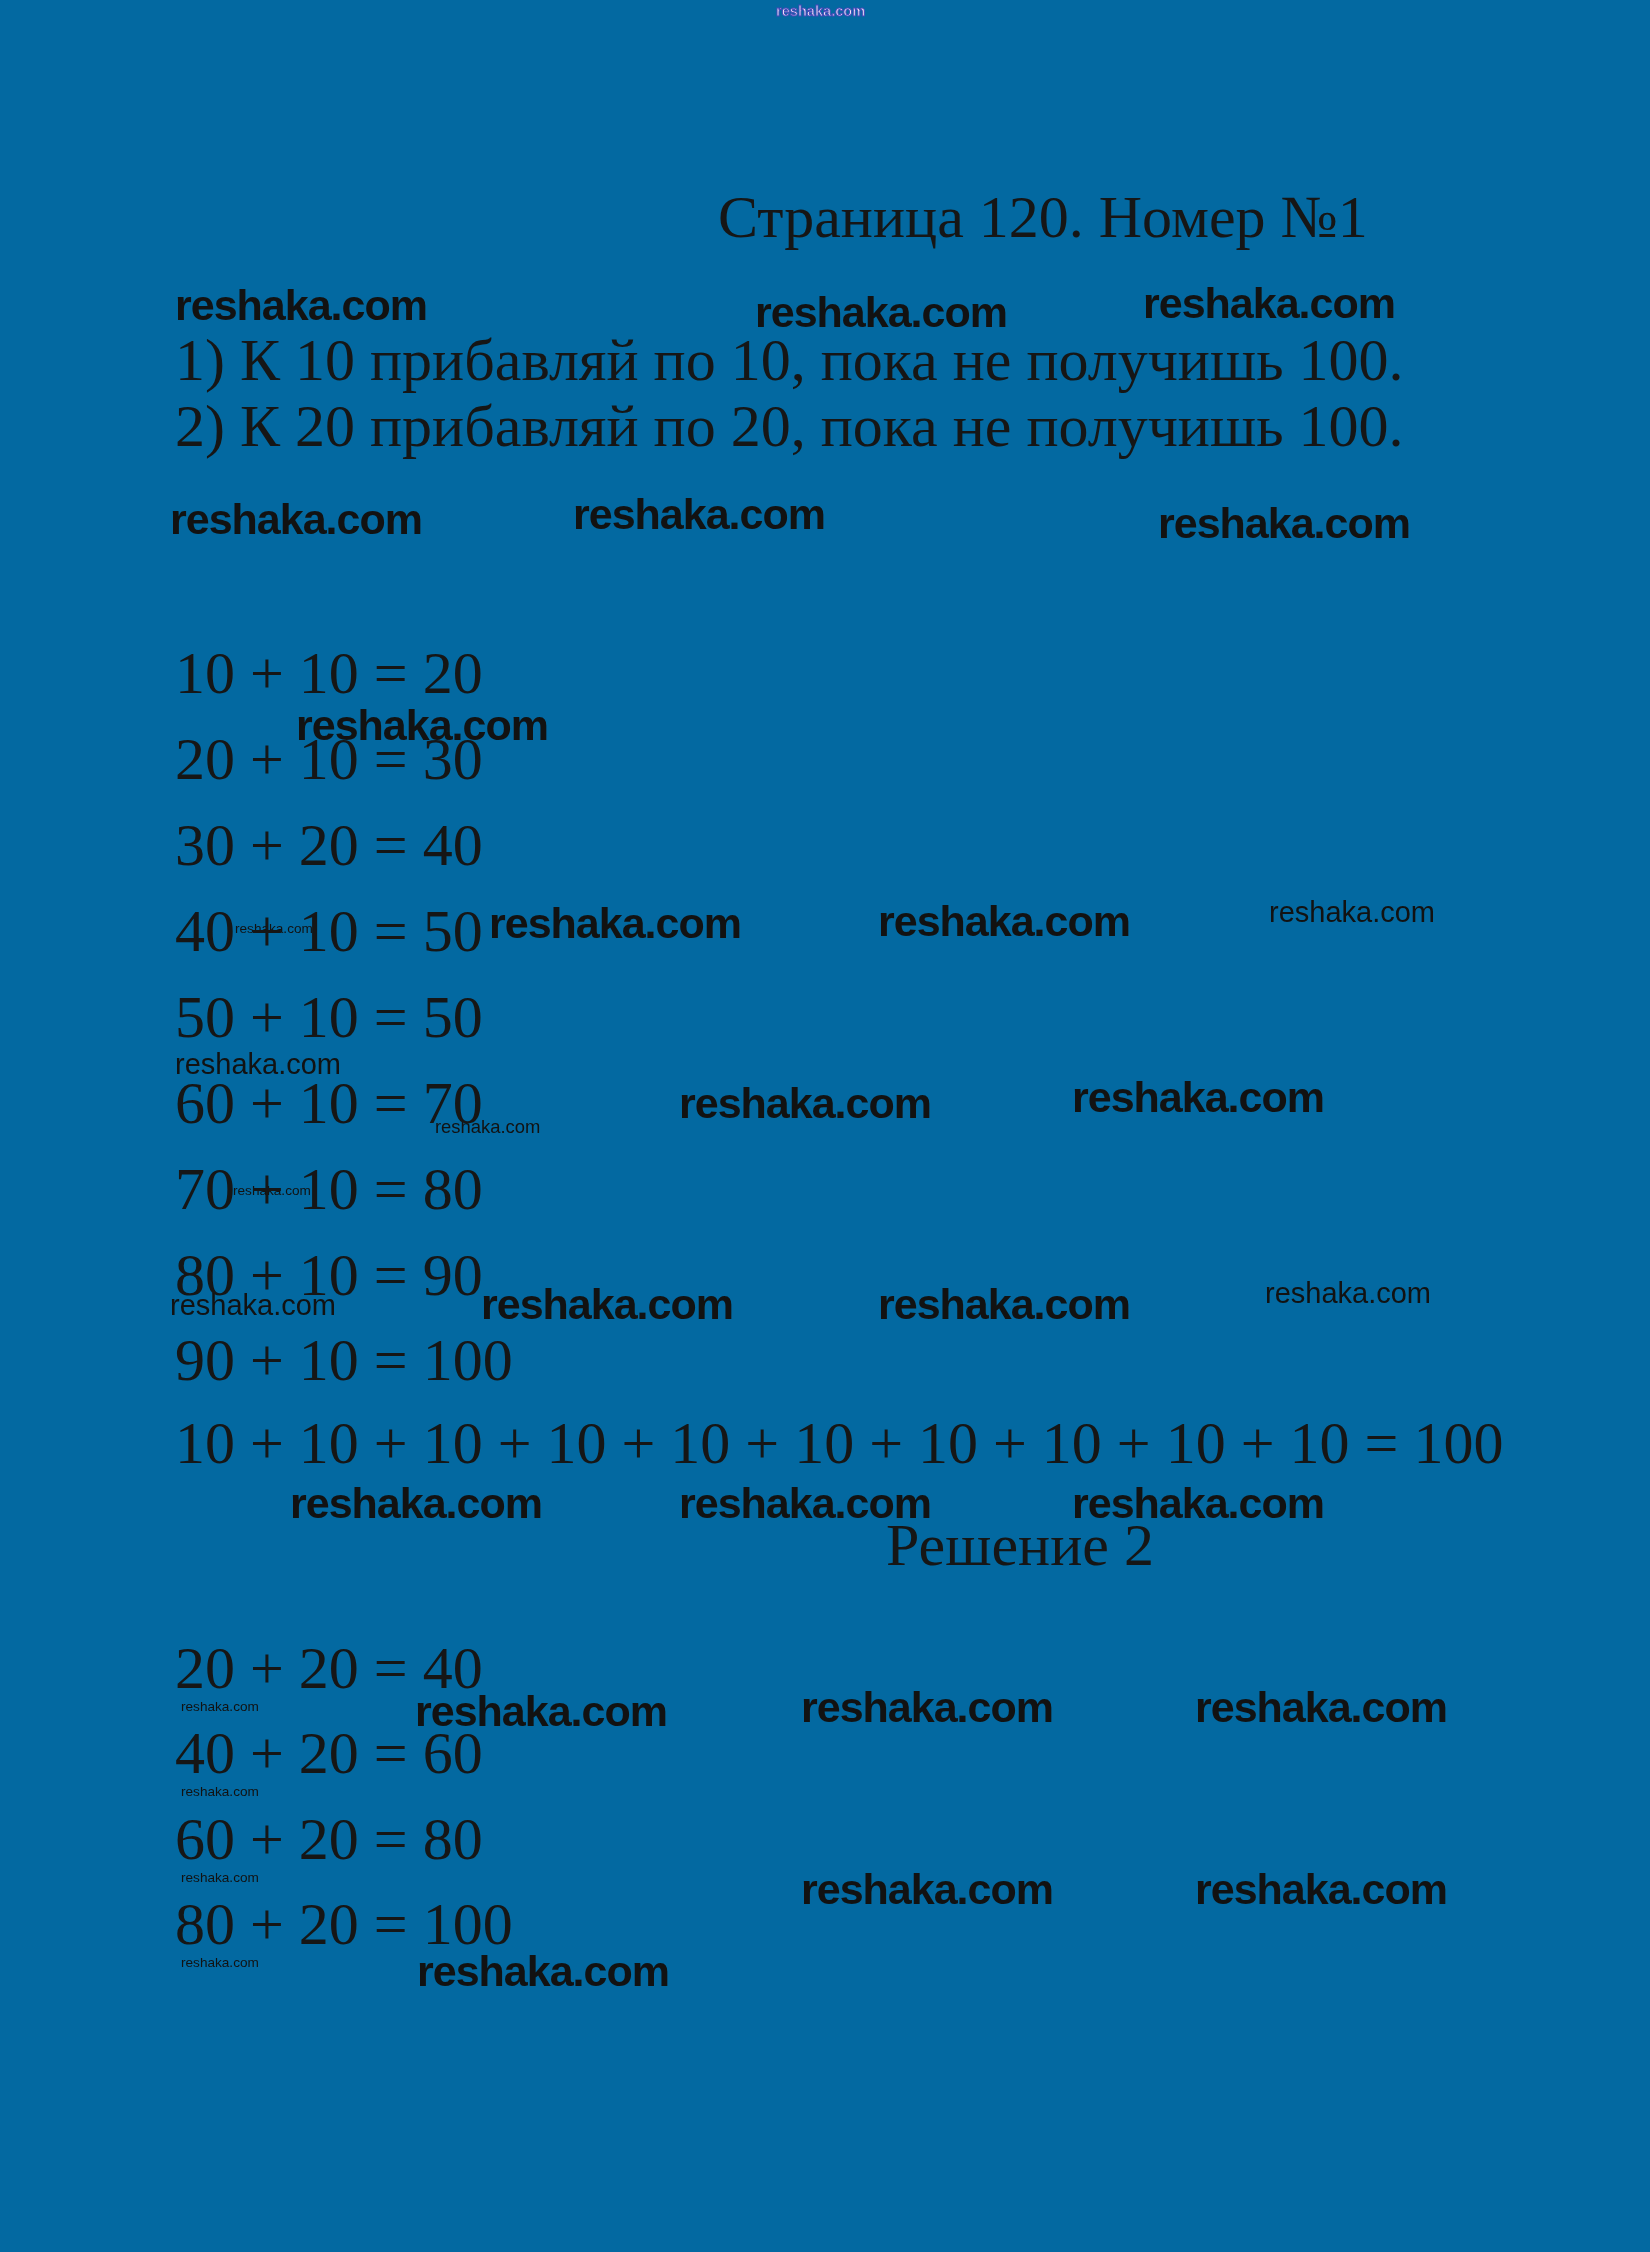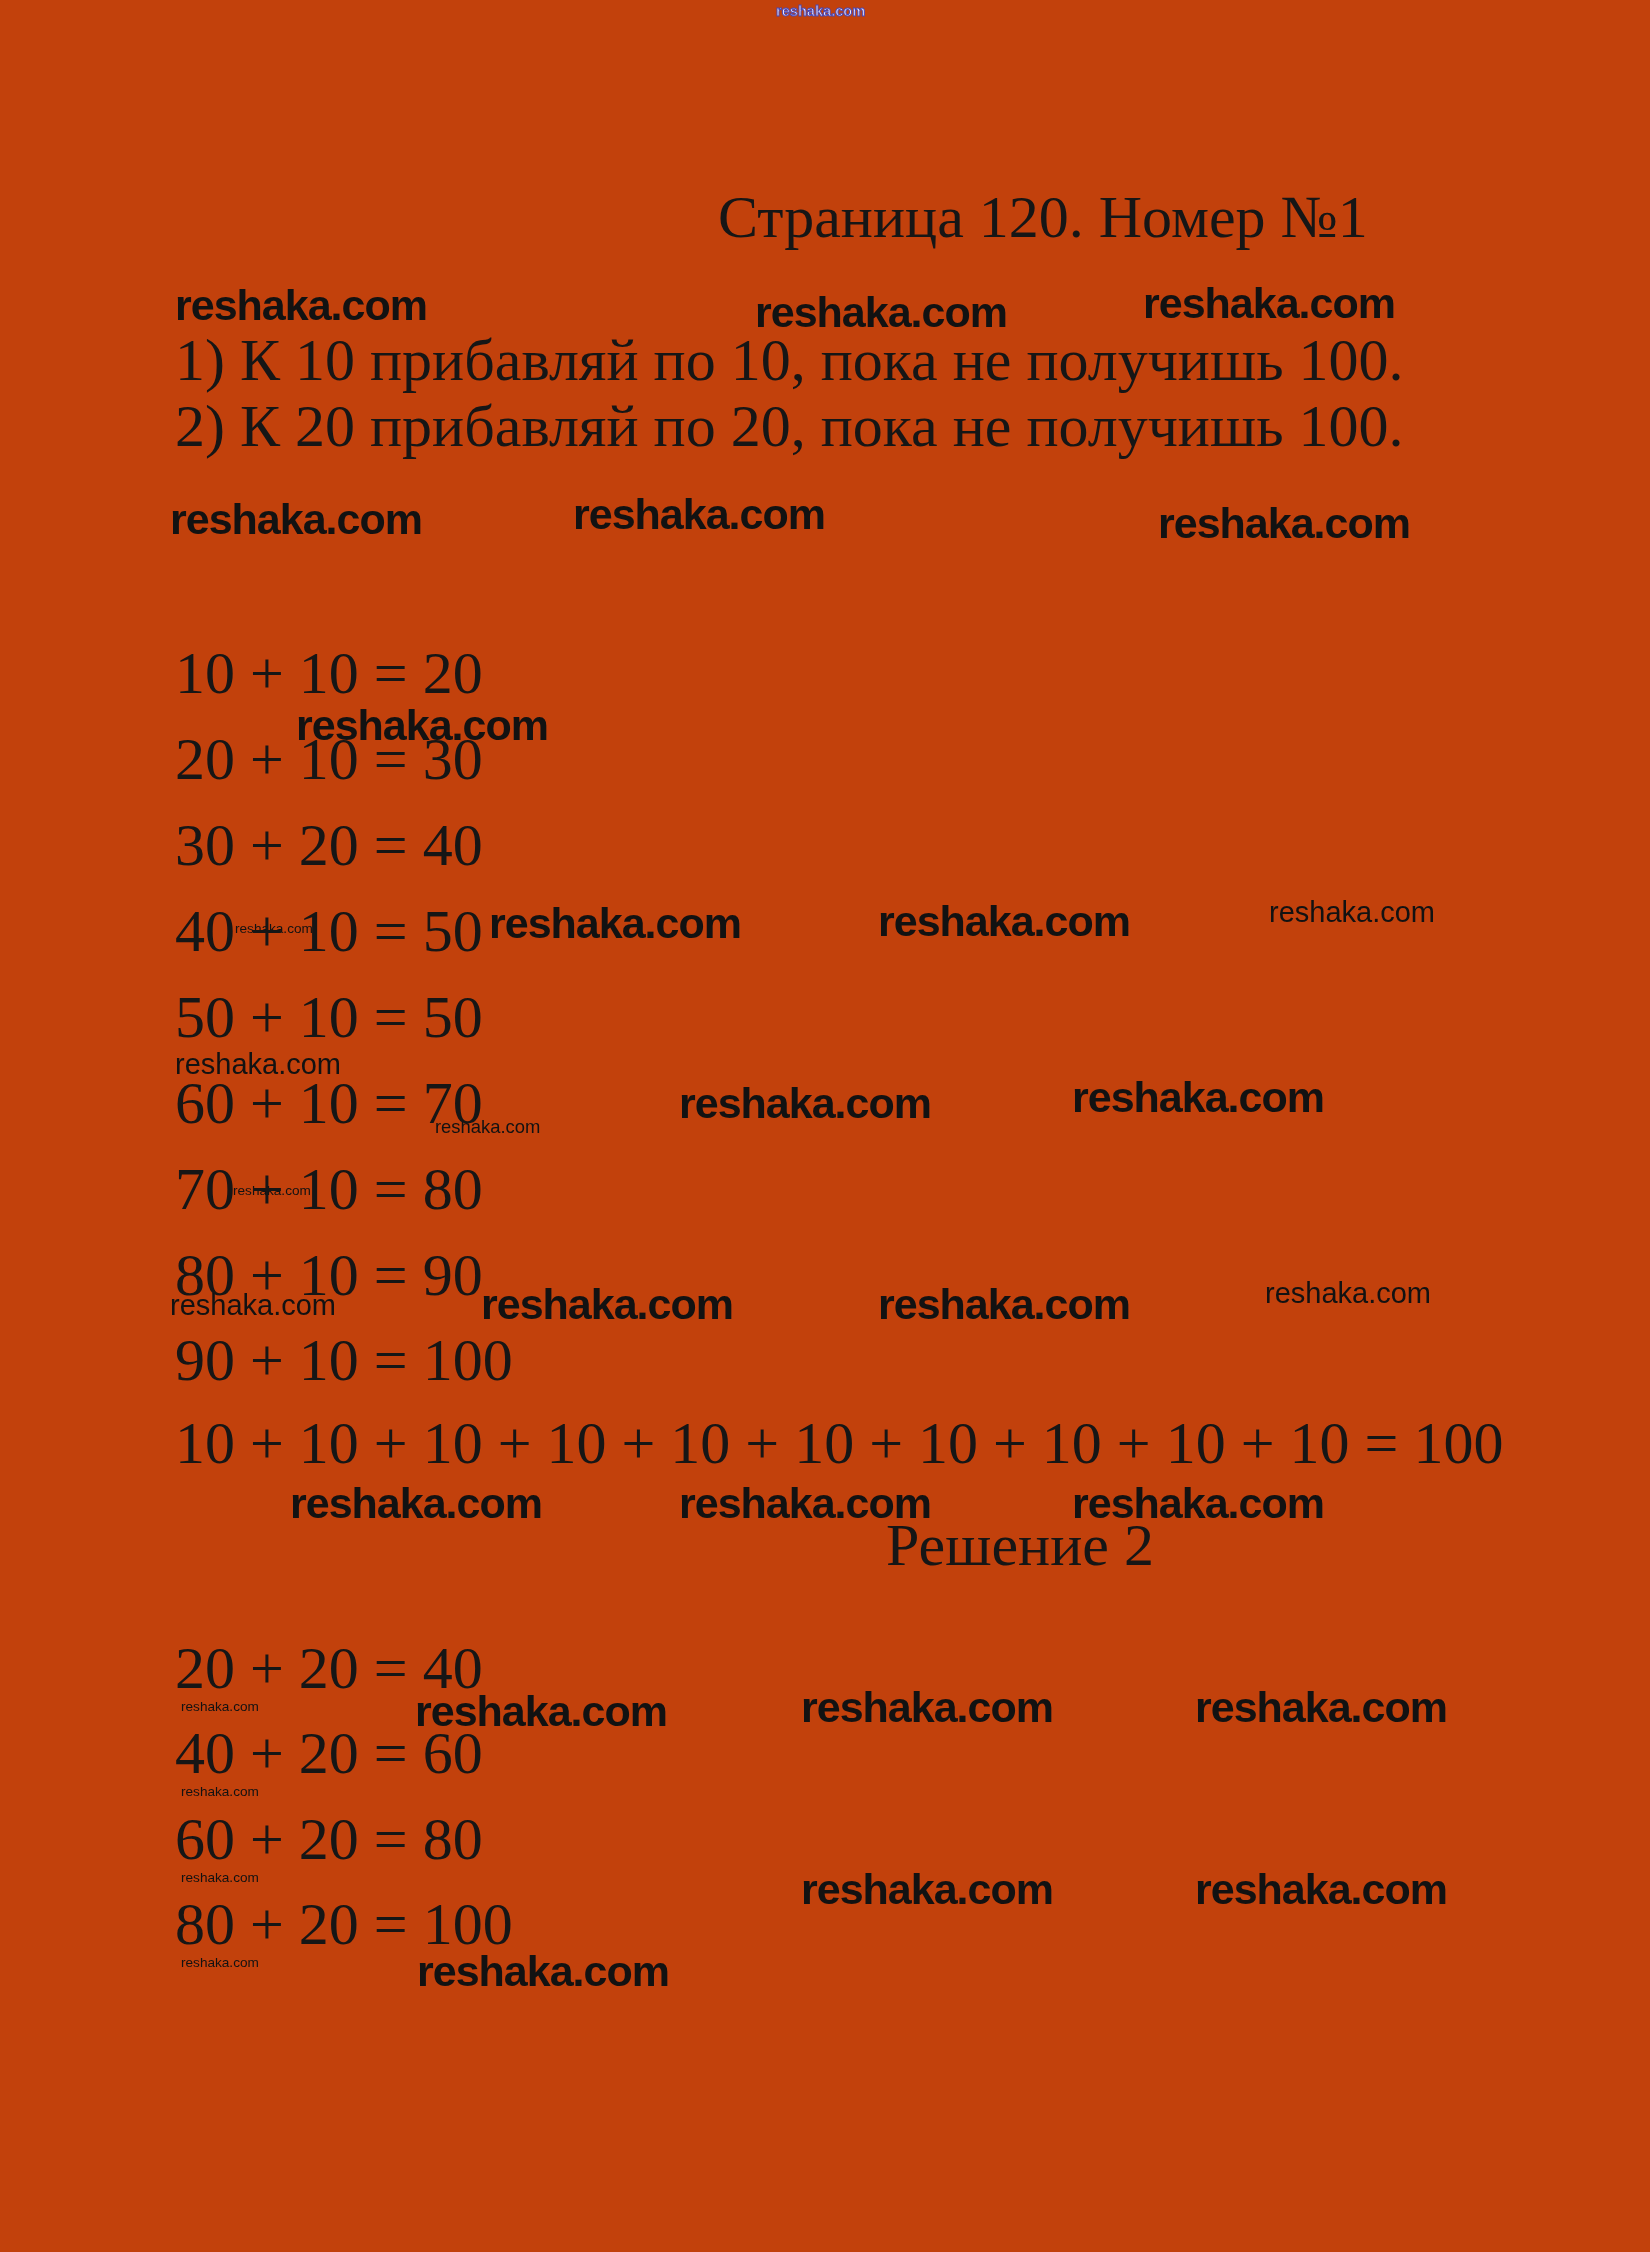--- a/index.html
+++ b/index.html
@@ -1,21 +1,21 @@
 <!DOCTYPE html>
 <html><head>
 <meta charset="utf-8">
 <style>
   * { margin:0; padding:0; box-sizing:border-box; }
   html,body { background:#ffffff; }
   .page {
     position:relative;
     width:1651px;
     height:2252px;
-    background:#c2410c;
+    background:#0369a1;
     overflow:hidden;
     font-family:"Liberation Serif","DejaVu Serif",serif;
     color:#161616;
   }
   .serif-line {
     position:absolute;
     font-size:60px;
     line-height:1;
     white-space:nowrap;
     font-weight:400;

